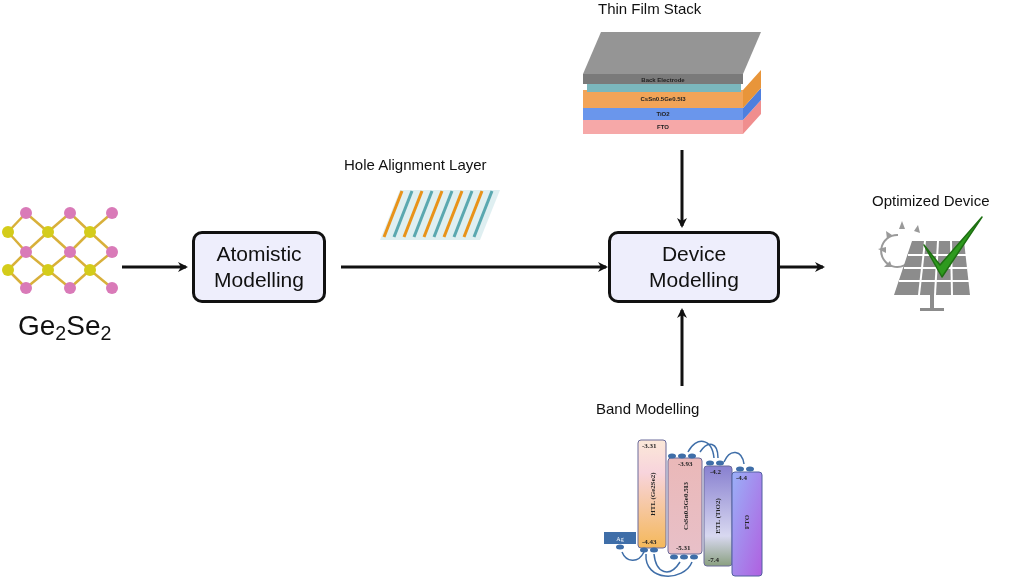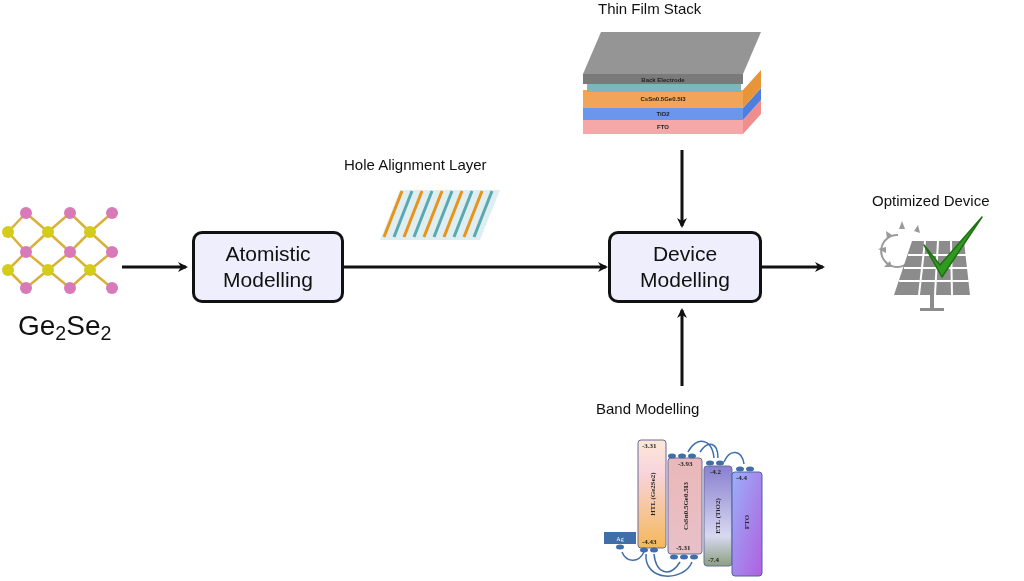--- a/index.html
+++ b/index.html
@@ -69,21 +69,21 @@
       <circle cx="90" cy="32" r="6"></circle>
     <circle cx="8" cy="70" r="6"></circle>
       <circle cx="48" cy="70" r="6"></circle>
       <circle cx="90" cy="70" r="6"></circle>
   </g>
 </svg>
 <div class="abs label" style="left:18px;top:310px;font-size:28px;">
   <span>Ge</span><span class="sub">2</span><span>Se</span><span class="sub">2</span>
 </div>
 
-<div class="box" style="left:192px;top:231px;width:152px;height:72px;">
+<div class="box" style="left:192px;top:231px;width:134px;height:72px;">
   <div>Atomistic</div>
   <div>Modelling</div>
 </div>
 
 <div class="abs label" style="left:344px;top:156px;">Hole Alignment Layer</div>
 <svg width="120" height="60" style="left:380px;top:185px;">
   <polygon points="20,5 120,5 100,55 0,55" fill="#bfe0e4" opacity="0.5"></polygon>
   <g stroke-width="3">
     <line x1="22" y1="6" x2="4" y2="52" stroke="#e8931a"></line>
     <line x1="32" y1="6" x2="14" y2="52" stroke="#5aa8b0"></line>
@@ -115,21 +115,21 @@
   <polygon points="0,46 18,4 178,4 160,46" fill="#959595"></polygon>
   <rect x="0" y="46" width="160" height="10" fill="#7a7a7a"></rect>
   <g font-family="Liberation Sans, sans-serif" font-size="6" fill="#222" text-anchor="middle" font-weight="bold">
     <text x="80" y="54">Back Electrode</text>
     <text x="80" y="73">CsSn0.5Ge0.5I3</text>
     <text x="80" y="88">TiO2</text>
     <text x="80" y="101">FTO</text>
   </g>
 </svg>
 
-<div class="box" style="left:608px;top:231px;width:154px;height:72px;">
+<div class="box" style="left:608px;top:231px;width:172px;height:72px;">
   <div>Device</div>
   <div>Modelling</div>
 </div>
 
 <div class="abs label" style="left:872px;top:192px;text-align:right;">Optimized Device</div>
 <svg width="120" height="100" style="left:872px;top:215px;">
   <g stroke="#9a9a9a" stroke-width="2" fill="none">
     <path d="M40,42 A16,16 0 1 1 26,20"></path>
   </g>
   <g fill="#9a9a9a">

